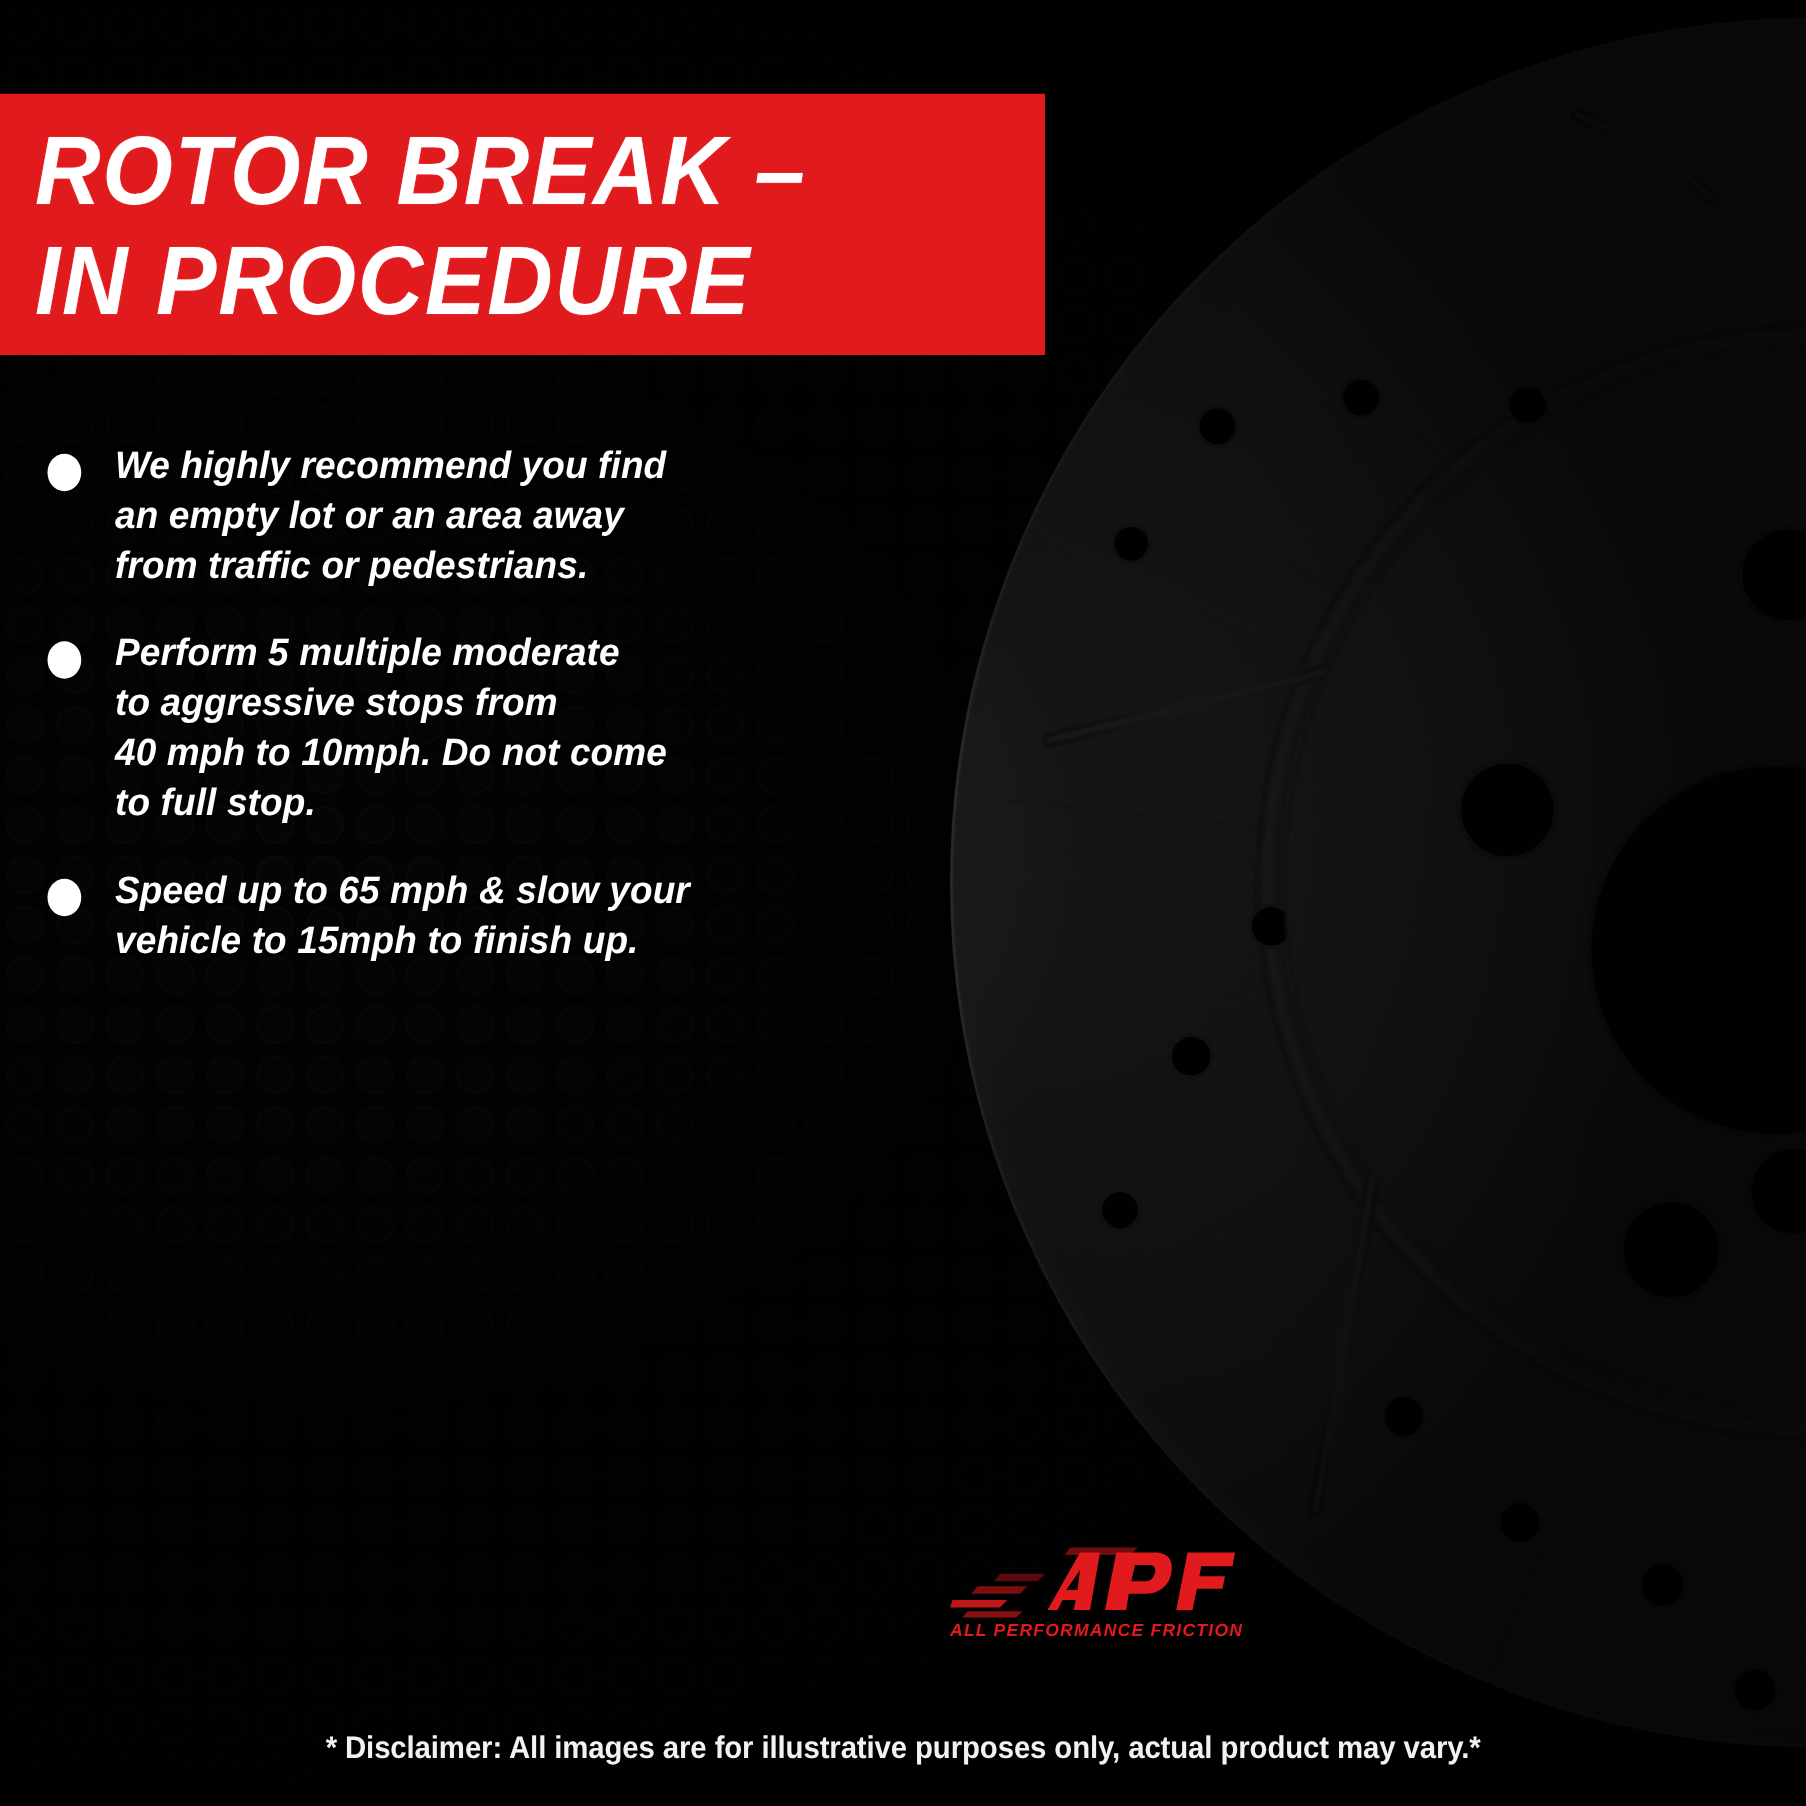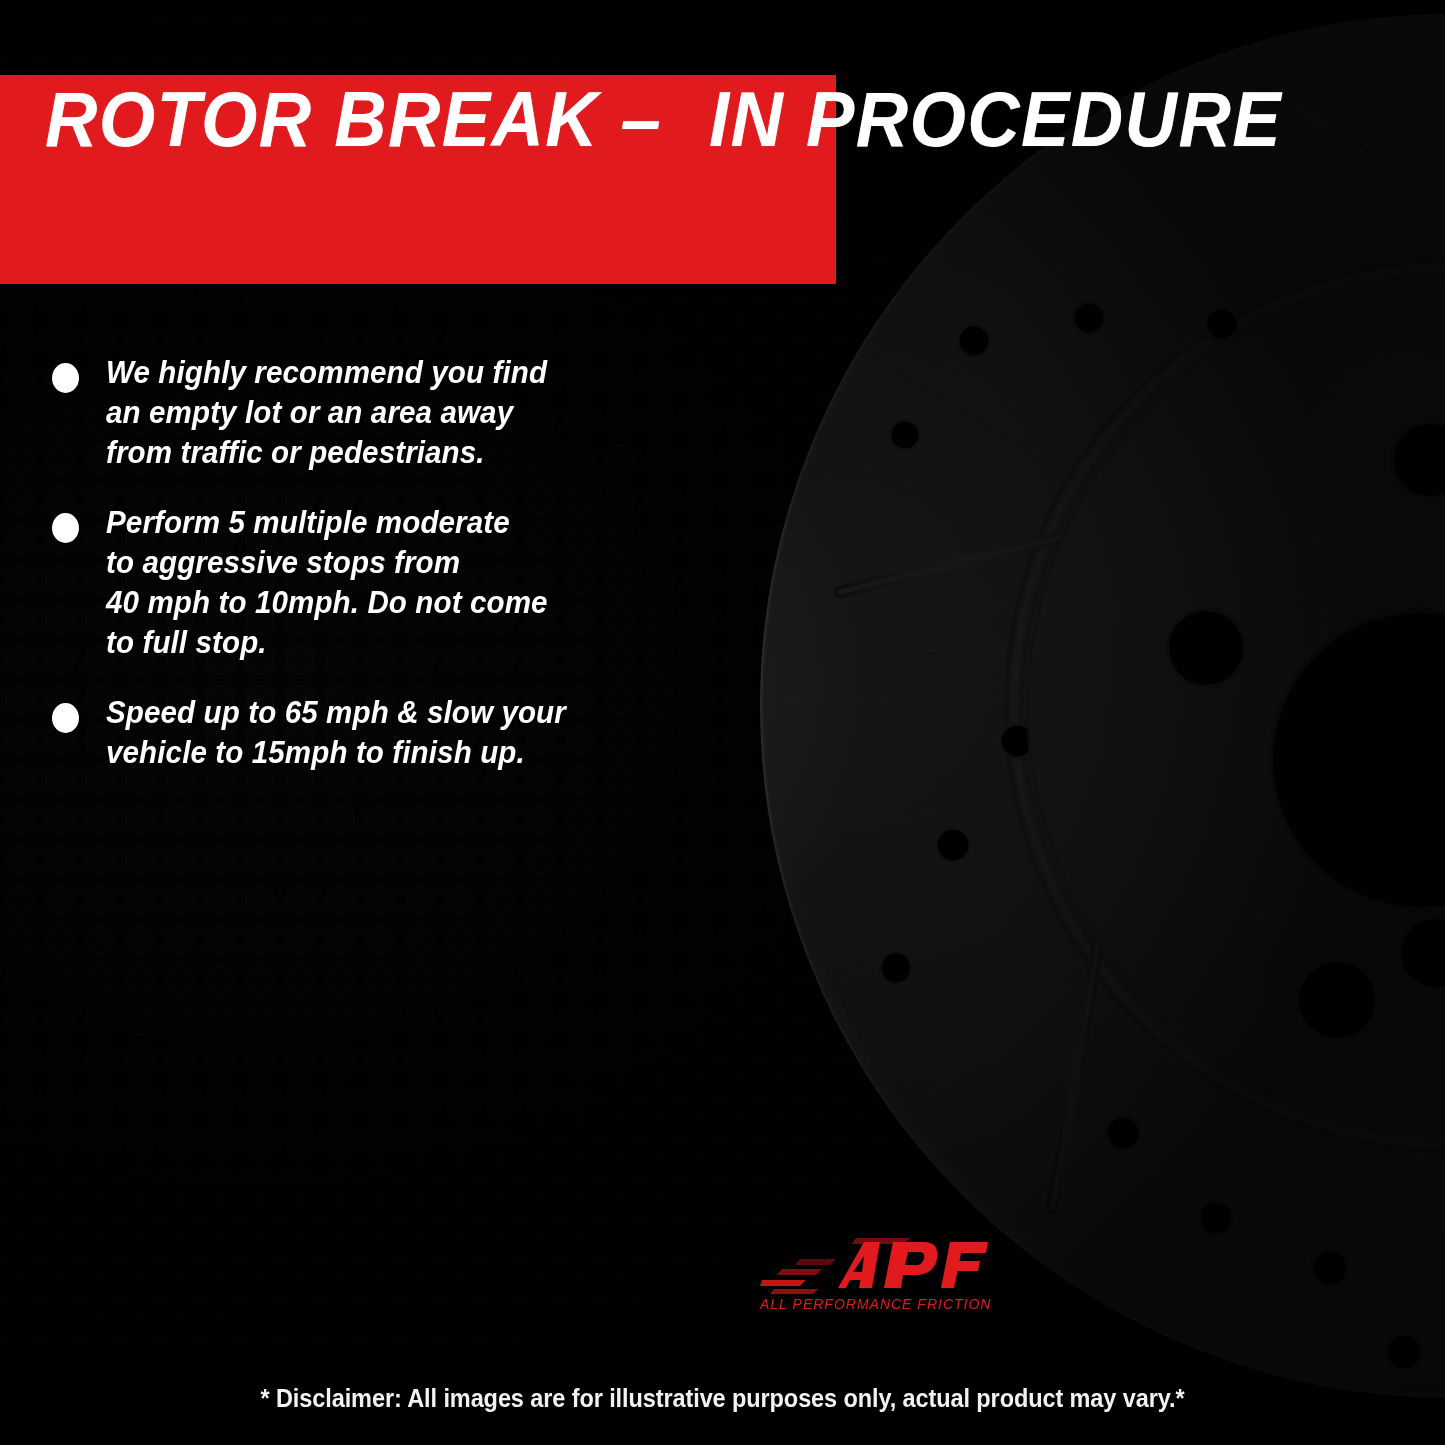--- a/index.html
+++ b/index.html
@@ -34,22 +34,22 @@
   .rotor-wrap{
     position:absolute;left:0;top:0;width:1445px;height:1445px;
     pointer-events:none;
   }
   .rotor-svg{position:absolute;left:0;top:0;}
 
   
   .title-banner{
     position:absolute;left:0;top:75px;width:836px;height:209px;
     background:#E11A1E;
-    display:flex;justify-content:flex-start;
-    padding:0 0 0 45px;box-sizing:border-box;
+    display:flex;flex-direction:column;justify-content:center;
+    padding:0 0 0 28px;box-sizing:border-box;
     z-index:6;
   }
   .title-line{
     color:#ffffff;
     font-family:"Liberation Sans","DejaVu Sans",sans-serif;
     font-weight:bold;font-style:italic;
     font-size:78px;line-height:88px;
     letter-spacing:1.5px;
     transform:scaleX(0.93);transform-origin:left center;
     white-space:nowrap;
@@ -57,21 +57,21 @@
   }
 
   
   .bullets{
     position:absolute;left:0;top:352px;width:780px;
     z-index:6;
   }
   .bullet-item{
     display:flex;align-items:flex-start;
     margin-bottom:30px;
-    padding-left:52px;
+    padding-left:38px;
   }
   .bullet-dot{
     width:27px;height:30px;border-radius:50%;
     background:#ffffff;flex:0 0 auto;
     margin-top:11px;margin-right:27px;
   }
   .bullet-text{
     color:#ffffff;
     font-family:"Liberation Sans","DejaVu Sans",sans-serif;
     font-weight:bold;font-style:italic;
@@ -86,21 +86,21 @@
   .logo{
     position:absolute;left:760px;top:1236px;width:230px;height:100px;
     z-index:6;
   }
   .logo-mark{position:absolute;left:0;top:0;}
   .logo-tagline{
     position:absolute;left:0;top:60px;width:230px;
     text-align:center;
     color:#E11A1E;
     font-family:"Liberation Sans","DejaVu Sans",sans-serif;
-    font-weight:normal;font-style:italic;
+    font-weight:bold;font-style:italic;
     font-size:14px;letter-spacing:1.0px;
     white-space:nowrap;
   }
 
   
   .disclaimer{
     position:absolute;left:0;top:1384px;width:1445px;
     text-align:center;
     color:#f2f2f2;
     font-family:"Liberation Sans","DejaVu Sans",sans-serif;

